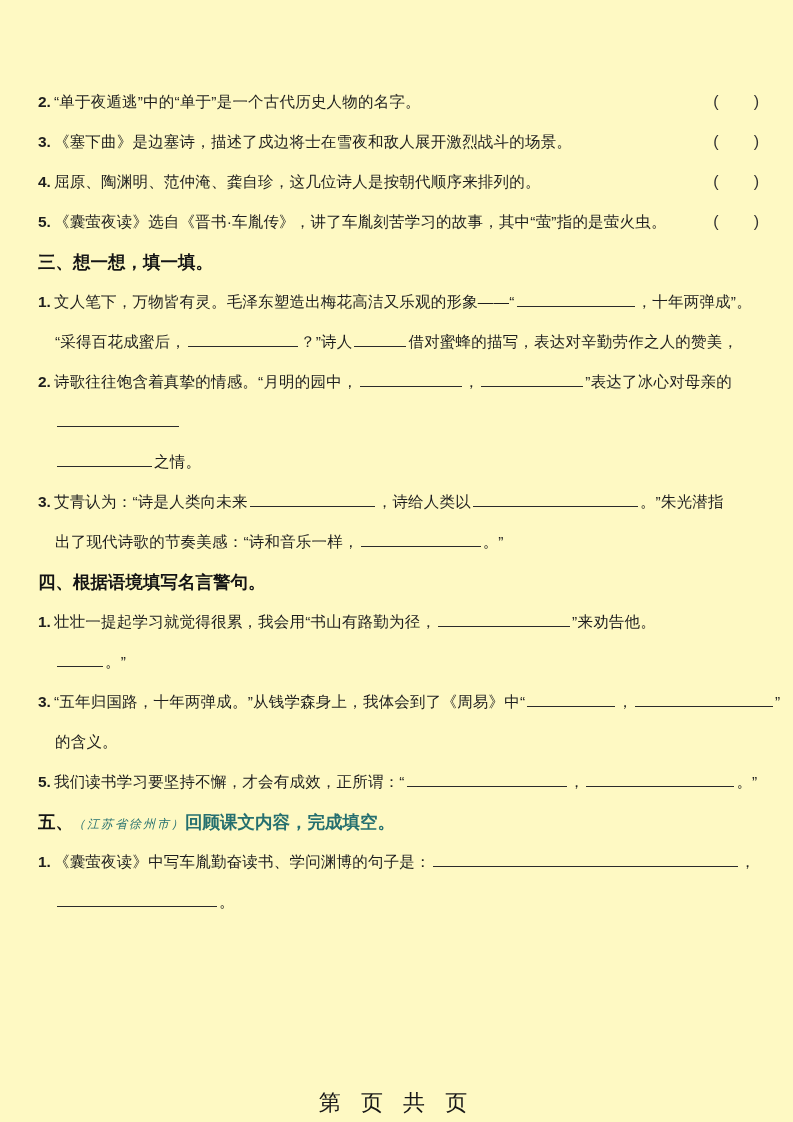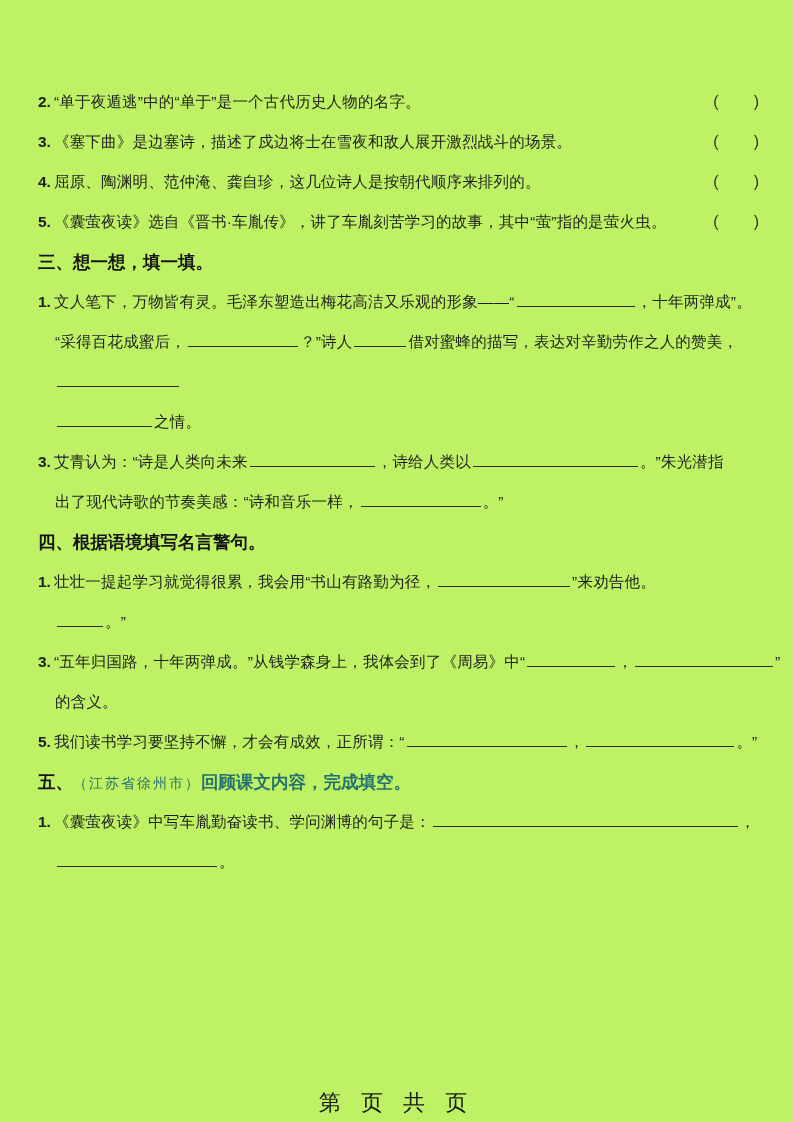--- a/index.html
+++ b/index.html
@@ -8,21 +8,21 @@
     background:#fbfbf9;
     font-family:"Liberation Sans","DejaVu Sans",sans-serif;
     color:#1e1e1e;
     overflow:hidden;
   }
   .page{
     position:relative;
     width:793px;height:1122px;
     box-sizing:border-box;
     padding:82px 33px 0 38px;
-    background:#bef264;
+    background:#fef9c3;
   }
   .line{
     height:40px;
     line-height:40px;
     white-space:nowrap;
     font-size:15.5px;
     position:relative;
   }
   .line .txt{letter-spacing:0.2px;}
   .num{font-weight:bold;margin-right:3px;}
@@ -44,21 +44,22 @@
     font-size:17.5px;
     font-weight:bold;
     color:#141414;
   }
   .hseg{vertical-align:baseline;}
   .hseg.bold{font-weight:bold;color:#141414;}
   .hseg.teal-kai{
     font-weight:normal;
     font-family:"Liberation Serif","DejaVu Serif",serif;
     letter-spacing:2px;
-    font-size:14px;
+    font-size:12px;
+    font-style:italic;
   }
   .hseg.teal-bold{font-weight:bold;}
   .footer{
     position:absolute;
     left:0;right:0;
     top:1088px;
     text-align:center;
     font-size:22px;
     letter-spacing:7px;
     color:#161616;
@@ -69,20 +70,21 @@
 
 <div class="page">
   <div>
       <div class="line tf-line"><span class="num">2.</span><span class="txt">“单于夜遁逃”中的“单于”是一个古代历史人物的名字。</span><span class="bracket">(　　)</span></div>
       <div class="line tf-line"><span class="num">3.</span><span class="txt">《塞下曲》是边塞诗，描述了戍边将士在雪夜和敌人展开激烈战斗的场景。</span><span class="bracket">(　　)</span></div>
       <div class="line tf-line"><span class="num">4.</span><span class="txt">屈原、陶渊明、范仲淹、龚自珍，这几位诗人是按朝代顺序来排列的。</span><span class="bracket">(　　)</span></div>
       <div class="line tf-line"><span class="num">5.</span><span class="txt">《囊萤夜读》选自《晋书·车胤传》，讲了车胤刻苦学习的故事，其中“萤”指的是萤火虫。</span><span class="bracket">(　　)</span></div>
       <div class="line header-line"><span class="hseg bold">三、想一想，填一填。</span></div>
       <div class="line q-line"><span class="num">1.</span><span class="txt">文人笔下，万物皆有灵。毛泽东塑造出梅花高洁又乐观的形象——“</span><span class="blank" style="width: 118px;"></span><span class="txt">，十年两弹成”。</span></div>
       <div class="line q-line indent"><span class="txt">“采得百花成蜜后，</span><span class="blank" style="width: 110px;"></span><span class="txt">？”诗人</span><span class="blank" style="width: 52px;"></span><span class="txt">借对蜜蜂的描写，表达对辛勤劳作之人的赞美，</span></div>
+      <div class="line q-line"><span class="num">2.</span><span class="txt">诗歌往往饱含着真挚的情感。“月明的园中，</span><span class="blank" style="width: 102px;"></span><span class="txt">，</span><span class="blank" style="width: 102px;"></span><span class="txt">”表达了冰心对母亲的</span></div>
       <div class="line q-line indent"><span class="blank" style="width: 122px;"></span></div>
       <div class="line q-line indent"><span class="blank" style="width: 95px;"></span><span class="txt">之情。</span></div>
       <div class="line q-line"><span class="num">3.</span><span class="txt">艾青认为：“诗是人类向未来</span><span class="blank" style="width: 125px;"></span><span class="txt">，诗给人类以</span><span class="blank" style="width: 165px;"></span><span class="txt">。”朱光潜指</span></div>
       <div class="line q-line indent"><span class="txt">出了现代诗歌的节奏美感：“诗和音乐一样，</span><span class="blank" style="width: 120px;"></span><span class="txt">。”</span></div>
       <div class="line header-line"><span class="hseg bold">四、根据语境填写名言警句。</span></div>
       <div class="line q-line"><span class="num">1.</span><span class="txt">壮壮一提起学习就觉得很累，我会用“书山有路勤为径，</span><span class="blank" style="width: 132px;"></span><span class="txt">”来劝告他。</span></div>
       <div class="line q-line indent"><span class="blank" style="width: 46px;"></span><span class="txt">。”</span></div>
       <div class="line q-line"><span class="num">3.</span><span class="txt">“五年归国路，十年两弹成。”从钱学森身上，我体会到了《周易》中“</span><span class="blank" style="width: 88px;"></span><span class="txt">，</span><span class="blank" style="width: 138px;"></span><span class="txt">”</span></div>
       <div class="line q-line indent"><span class="txt">的含义。</span></div>
       <div class="line q-line"><span class="num">5.</span><span class="txt">我们读书学习要坚持不懈，才会有成效，正所谓：“</span><span class="blank" style="width: 160px;"></span><span class="txt">，</span><span class="blank" style="width: 148px;"></span><span class="txt">。”</span></div>

